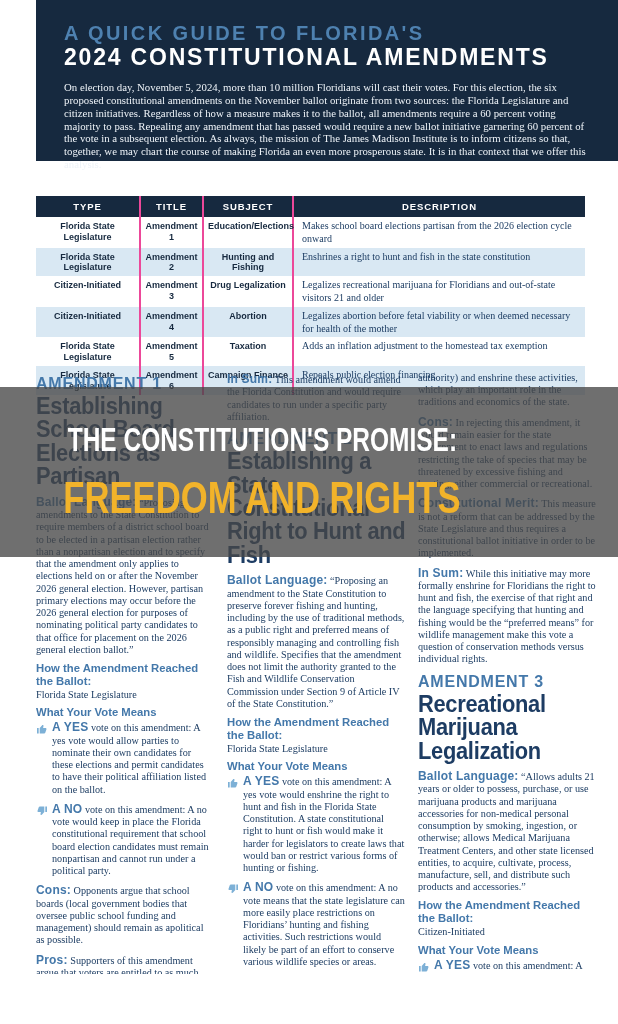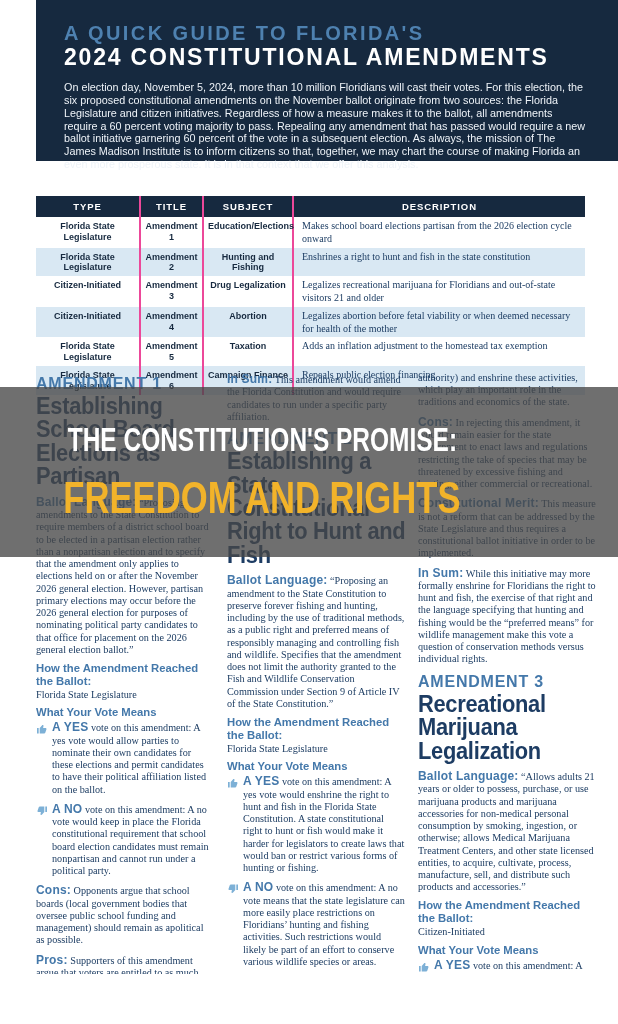--- a/index.html
+++ b/index.html
@@ -4,21 +4,21 @@
 <style>
   html,body { margin:0; padding:0; background:#ffffff; }
   .page { position:relative; width:618px; height:974px; background:#fff; overflow:hidden;
           font-family:"Liberation Sans", sans-serif; }
 
   
   .hero { position:absolute; left:36px; top:0; right:0; height:161px; background:#16293f;
           box-sizing:border-box; padding:23px 32px 0 28px; }
   .hero-t1 { color:#4e81b0; font-weight:bold; font-size:20px; letter-spacing:2.4px; line-height:1.05; }
   .hero-t2 { color:#ffffff; font-weight:bold; font-size:23px; letter-spacing:1.8px; line-height:1.1; margin-top:1px; }
-  .hero-intro { color:#eef3f8; font-family:Liberation Sans, sans-serif; font-size:10.8px;
+  .hero-intro { color:#eef3f8; font-family:Liberation Serif, serif; font-size:10.8px;
                 line-height:1.19; }
 
   
   .amend-table { position:absolute; left:36px; top:196px; width:549px; border-collapse:collapse; table-layout:fixed; }
   .amend-table th { background:#16293f; color:#fff; font-size:9.5px; letter-spacing:0.9px;
                     font-weight:bold; padding:5px 3px; text-align:center; }
   .amend-table th + th, .amend-table td + td { border-left:2px solid #ec4899; }
   .amend-table tbody tr:nth-child(even) { background:#d9e8f3; }
   td.meta { font-weight:bold; color:#16293f; font-size:9px; text-align:center;
             padding:4px 4px 3px; vertical-align:top; line-height:1.2; }

